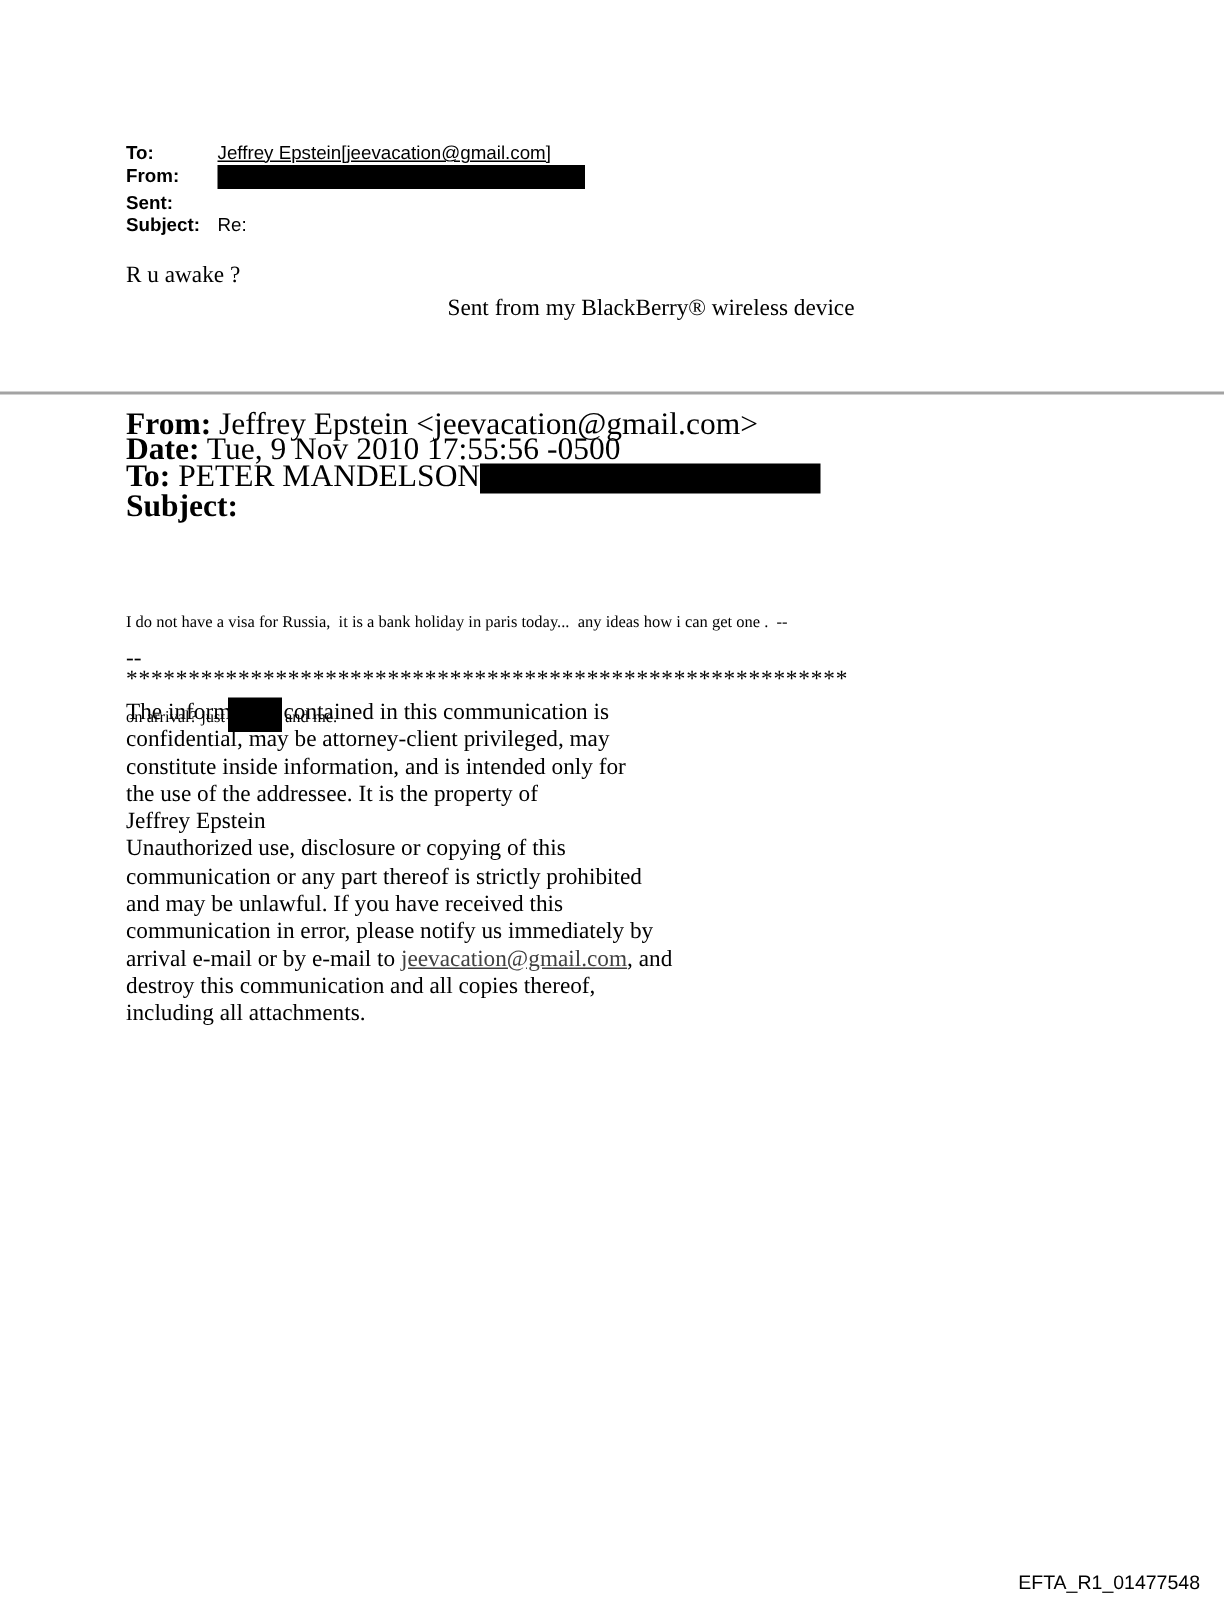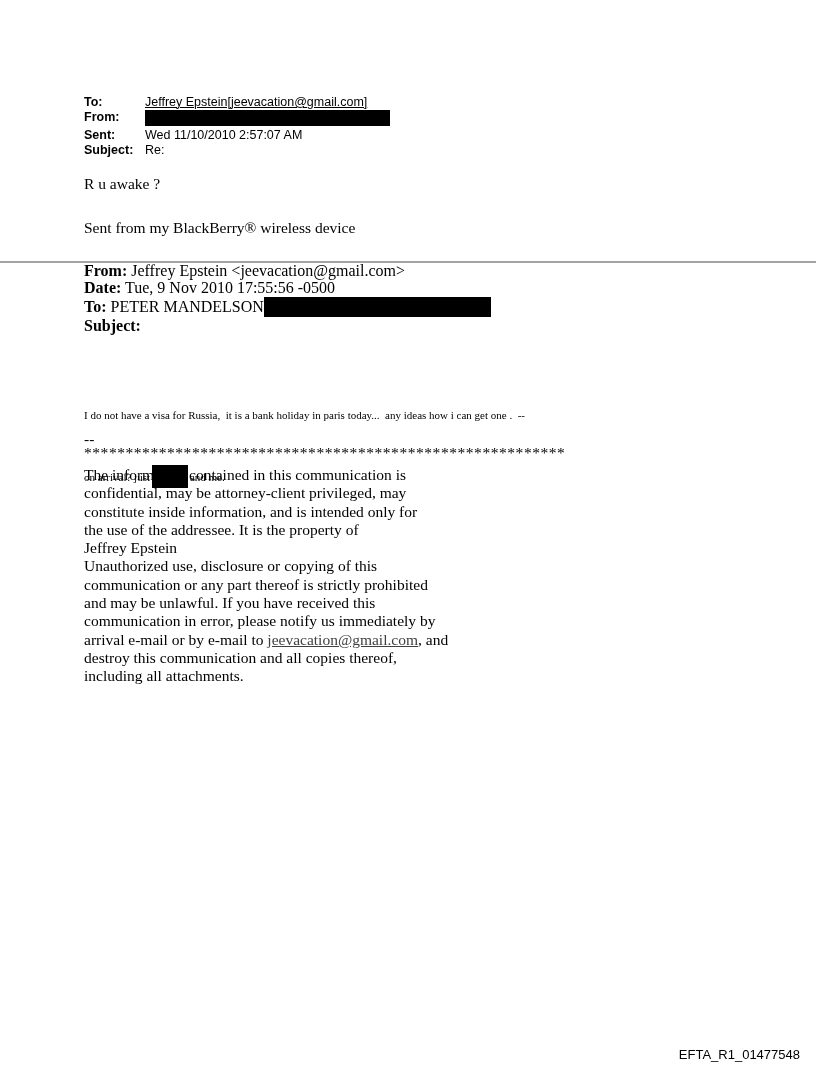--- a/index.html
+++ b/index.html
@@ -41,41 +41,41 @@
   
   .email1-body {
     position: absolute;
     left: 84px;
     top: 174px;
     font-family: "Liberation Serif", serif;
     font-size: 15.5px;
     line-height: 19px;
     width: 700px;
   }
-  .bb-sig { margin-top: 25px; }
+  .bb-sig { margin-top: 3px; text-align: center; }
 
   
   .separator {
     position: absolute;
     left: 0;
     top: 261px;
     width: 816px;
     height: 2px;
     border: none;
     margin: 0;
     padding: 0;
   }
 
   
   .email2-header {
     position: absolute;
     left: 84px;
-    top: 262px;
+    top: 274px;
     font-family: "Liberation Serif", serif;
-    font-size: 16px;
+    font-size: 21px;
     line-height: 17.4px;
     width: 700px;
   }
   .lbl { font-weight: bold; }
 
   
   .email2-body {
     position: absolute;
     left: 84px;
     top: 365px;
@@ -122,21 +122,20 @@
   <div class="hdr-row">
     <span class="hdr-label">To:</span>
     <span class="to-underline">Jeffrey Epstein[jeevacation@gmail.com]</span>
   </div>
   <div class="hdr-row">
     <span class="hdr-label">From:</span>
     <span><span class="redaction bar-from" style="background: rgb(0, 0, 0);"></span></span>
   </div>
   <div class="hdr-row">
     <span class="hdr-label">Sent:</span>
-    <span>Wed 11/10/2010 2:57:07 AM</span>
   </div>
   <div class="hdr-row">
     <span class="hdr-label">Subject:</span>
     <span>Re:</span>
   </div>
 </div>
 
 <div class="email1-body">
   <div>R u awake ?</div>
   <div class="bb-sig">Sent from my BlackBerry® wireless device</div>

